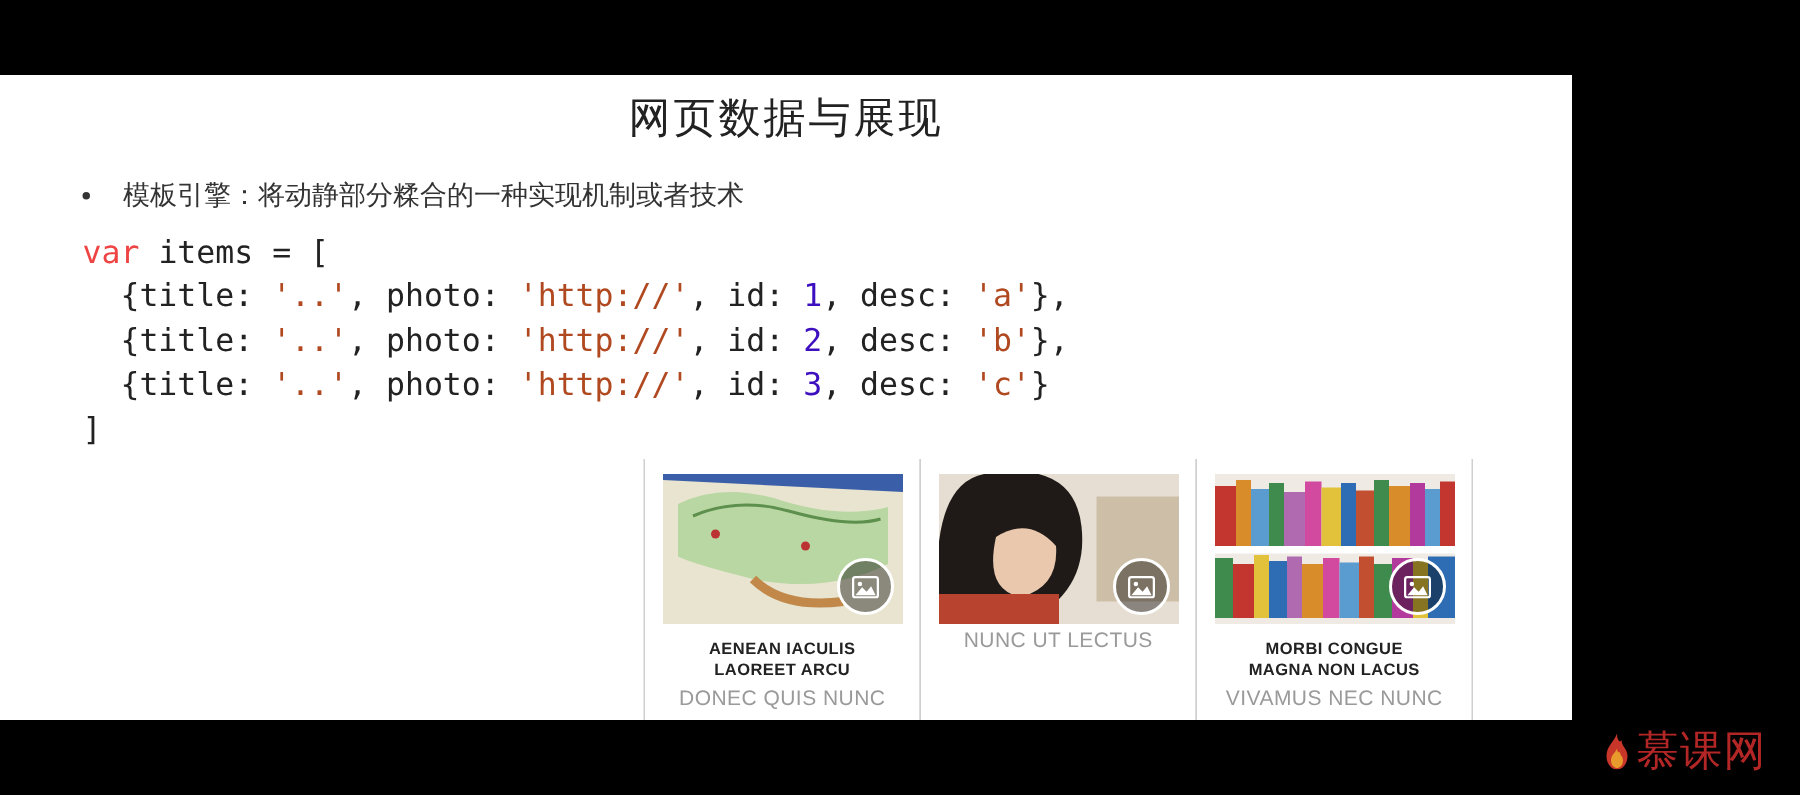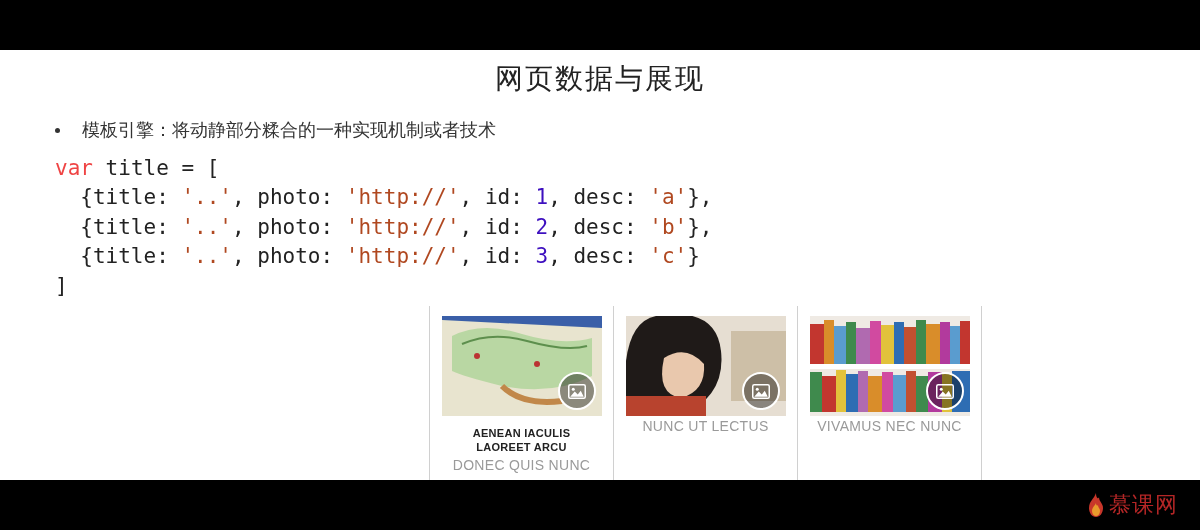--- a/index.html
+++ b/index.html
@@ -1,55 +1,55 @@
 <!DOCTYPE html>
 <html><head>
 <meta charset="utf-8">
 <style>
   html,body{margin:0;padding:0;width:1200px;height:530px;overflow:hidden;background:#000;font-family:-apple-system,"PingFang SC","Microsoft YaHei",sans-serif}
   
   .bar-top,.bar-bottom{position:absolute;left:0;width:1200px;height:50px;background:#000}
   .bar-top{top:0}
   .bar-bottom{bottom:0}
-  .slide{position:absolute;top:50px;left:0;width:1200px;height:430px;background:#fff}
+  .slide{position:absolute;top:50px;left:0;width:1048px;height:430px;background:#fff}
   .title{width:100%;text-align:center;font-size:28px;letter-spacing:2px;color:#222;margin-top:10px;font-weight:400}
   .bullet{display:flex;align-items:center;margin:20px 0 0 55px;font-size:18px;color:#333}
   .dot{width:5px;height:5px;border-radius:50%;background:#333;margin-right:22px;flex:0 0 auto}
   .code{font-family:Menlo,Consolas,monospace;font-size:21px;line-height:1.4;margin:12px 0 0 55px;color:#222;white-space:pre}
   .kw{color:#ef4444}
   .str{color:#b04820}
   .num{color:#3d0fbf}
   
   .cards{position:absolute;top:256px;left:430px;display:flex}
   .card{width:185px;border-left:1px solid #d0d0d0;border-right:1px solid #d0d0d0;padding:10px 0 8px;box-sizing:border-box;margin-left:-1px;text-align:center}
   .thumb{position:relative;width:160px;height:100px;margin:0 auto}
   .t-img{width:100%;height:100%;display:block}
   .badge{position:absolute;right:6px;bottom:6px;width:34px;height:34px;border-radius:50%;background:rgba(0,0,0,.4);border:2px solid #fff;display:flex;align-items:center;justify-content:center}
   .badge svg{width:18px;height:15px}
   .ct{font-size:11px;font-weight:700;letter-spacing:.3px;color:#222;margin-top:10px;line-height:1.3;text-transform:uppercase}
   .cs{font-size:14px;letter-spacing:.3px;color:#9a9a9a;margin-top:2px;text-transform:uppercase}
   
-  .wm{position:absolute;right:22px;bottom:10px;display:flex;align-items:center;color:#B32626;font-size:22px;font-weight:500;letter-spacing:1px}
+  .wm{position:absolute;right:22px;bottom:10px;display:flex;align-items:center;color:#B32626;font-size:28px;font-weight:500;letter-spacing:1px}
   .flame{width:18px;height:24px;margin-right:4px}
 </style>
 </head>
 <body>
 
 <div class="bar-top"></div>
 
 <div class="slide">
 
   <div class="title">网页数据与展现</div>
 
   <div class="bullet">
     <span class="dot"></span>
     <span>模板引擎：将动静部分糅合的一种实现机制或者技术</span>
   </div>
 
-  <div class="code"><span class="kw">var</span> <span>title</span><span> = [</span>
+  <div class="code"><span class="kw">var</span> <span>items</span><span> = [</span>
 <span>  {title: </span><span class="str">'..'</span><span>, photo: </span><span class="str">'http://'</span><span>, id: </span><span class="num">1</span><span>, desc: </span><span class="str">'a'</span><span>},</span>
 <span>  {title: </span><span class="str">'..'</span><span>, photo: </span><span class="str">'http://'</span><span>, id: </span><span class="num">2</span><span>, desc: </span><span class="str">'b'</span><span>},</span>
 <span>  {title: </span><span class="str">'..'</span><span>, photo: </span><span class="str">'http://'</span><span>, id: </span><span class="num">3</span><span>, desc: </span><span class="str">'c'</span><span>}</span>
 <span>]</span></div>
 
   <div class="cards">
 
     <div class="card">
       <div class="thumb">
         <svg class="t-img" viewBox="0 0 160 100" preserveAspectRatio="none">
@@ -127,20 +127,21 @@
             <rect x="142" y="55" width="18" height="41" fill="#2e6db3"></rect>
         </svg>
         <span class="badge">
           <svg viewBox="0 0 24 20">
               <rect x="1" y="1" width="22" height="18" rx="2" fill="none" stroke="#fff" stroke-width="2"></rect>
               <circle cx="7" cy="7" r="2" fill="#fff"></circle>
               <path d="M3 17 L9 10 L13 14 L17 9 L21 17 Z" fill="#fff"></path>
             </svg>
         </span>
       </div>
+      <div class="ct"><span>MORBI CONGUE</span><br><span>MAGNA NON LACUS</span></div>
       <div class="cs">VIVAMUS NEC NUNC</div>
     </div>
 
   </div>
 </div>
 
 <div class="bar-bottom">
   <div class="wm">
     <svg class="flame" viewBox="0 0 18 24">
       <path d="M9 0 C7 6 2 8 2 15 C2 20 5 24 9 24 C13 24 16 20 16 15 C16 10 12 9 12 4 C12 6 9 6 9 0 Z" fill="#C8362A"></path>

